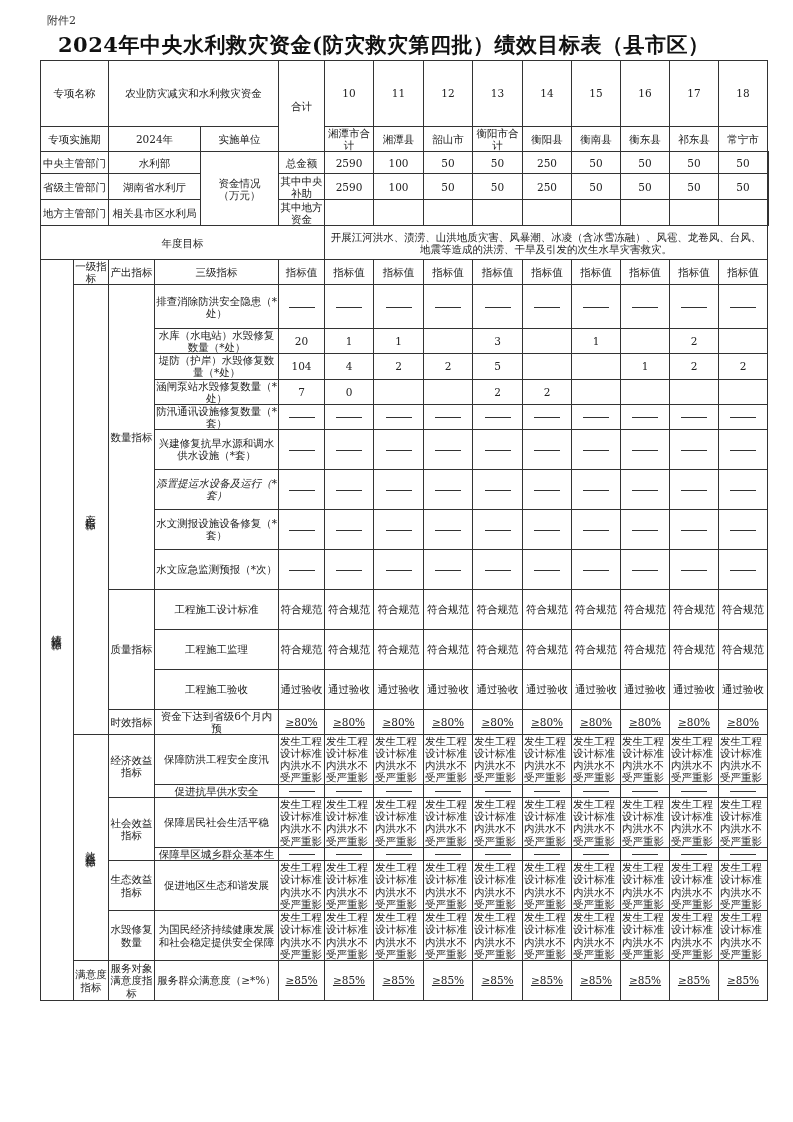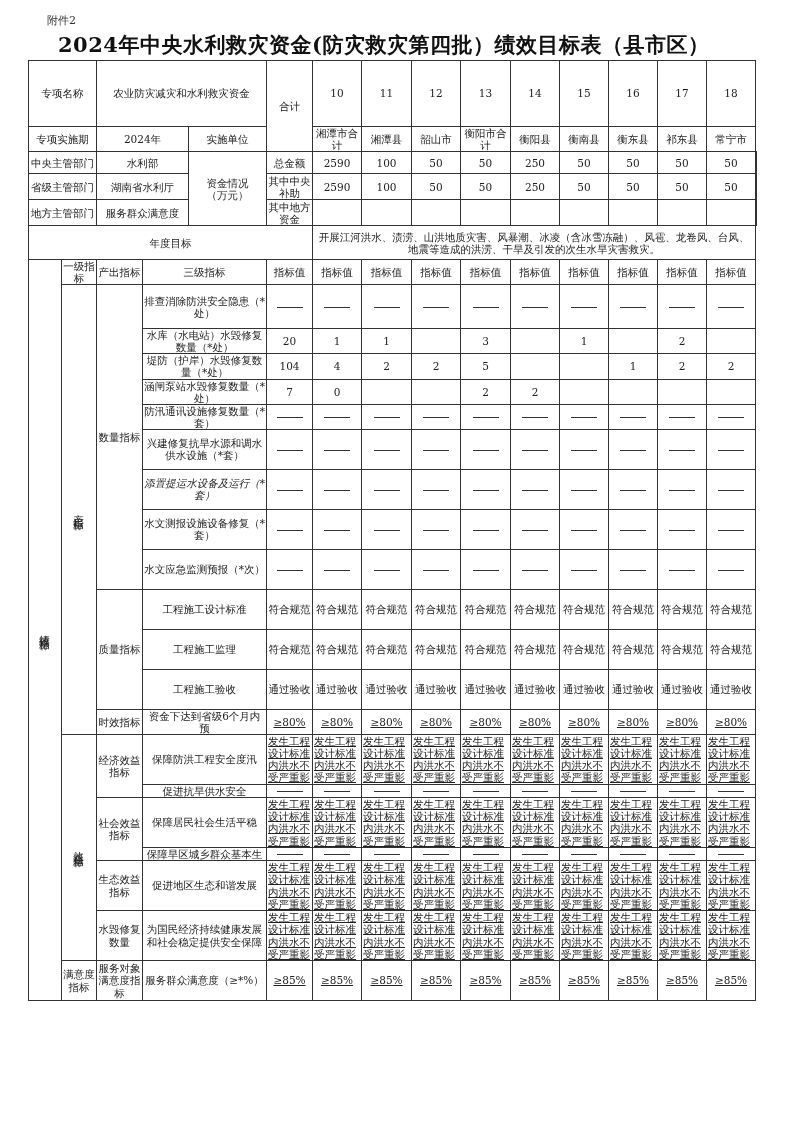--- a/index.html
+++ b/index.html
@@ -1,26 +1,26 @@
 <!DOCTYPE html>
 <html><head>
 <meta charset="utf-8">
 <style>
   html, body { margin: 0; padding: 0; background: #ffffff; }
   body { width: 793px; height: 1122px; position: relative; overflow: hidden; font-family: "DejaVu Serif", "Liberation Serif", serif; color: #222; }
   .attach { position: absolute; left: 47px; top: 13px; font-size: 11px; color: #333; }
   .title { position: absolute; left: 58px; top: 31px; font-size: 21px; font-weight: bold; letter-spacing: 0.5px; color: #111; white-space: nowrap; }
-  table.main { position: absolute; left: 28px; top: 60px; border-collapse: collapse; table-layout: fixed; width: 729px; }
+  table.main { position: absolute; left: 40px; top: 60px; border-collapse: collapse; table-layout: fixed; width: 729px; }
   table.main td { border: 1.4px solid #333; font-size: 10.5px; text-align: center; vertical-align: middle; padding: 0 1px; line-height: 1.15; overflow: hidden; }
   td.left { text-align: left; padding-left: 3px; }
   td.vert { writing-mode: vertical-rl; text-orientation: upright; letter-spacing: 2px; font-size: 11px; }
   td.small { font-size: 10px; line-height: 1.12; }
   .dash { display: inline-block; width: 26px; border-top: 1px solid #333; vertical-align: middle; }
   .u { text-decoration: underline; }
-  td.tight { font-size: 10px; line-height: 1.08; padding: 0; text-decoration: underline; }
+  td.tight { font-size: 10px; line-height: 1.08; padding: 0; }
 </style>
 </head>
 <body>
 
 <div class="attach">附件2</div>
 <div class="title">2024年中央水利救灾资金(防灾救灾第四批）绩效目标表（县市区）</div>
 
 <table class="main">
   <colgroup>
     <col style="width:33px">
@@ -95,21 +95,21 @@
         <td>50</td>
         <td>250</td>
         <td>50</td>
         <td>50</td>
         <td>50</td>
         <td>50</td>
         <td>50</td>
       </tr>
       <tr style="height: 26px;">
         <td colspan="2">地方主管部门</td>
-        <td colspan="2" class="small">服务群众满意度</td>
+        <td colspan="2" class="small">相关县市区水利局</td>
         <td class="small">其中地方资金</td>
         <td></td>
         <td></td>
         <td></td>
         <td></td>
         <td></td>
         <td></td>
         <td></td>
         <td></td>
         <td></td>

